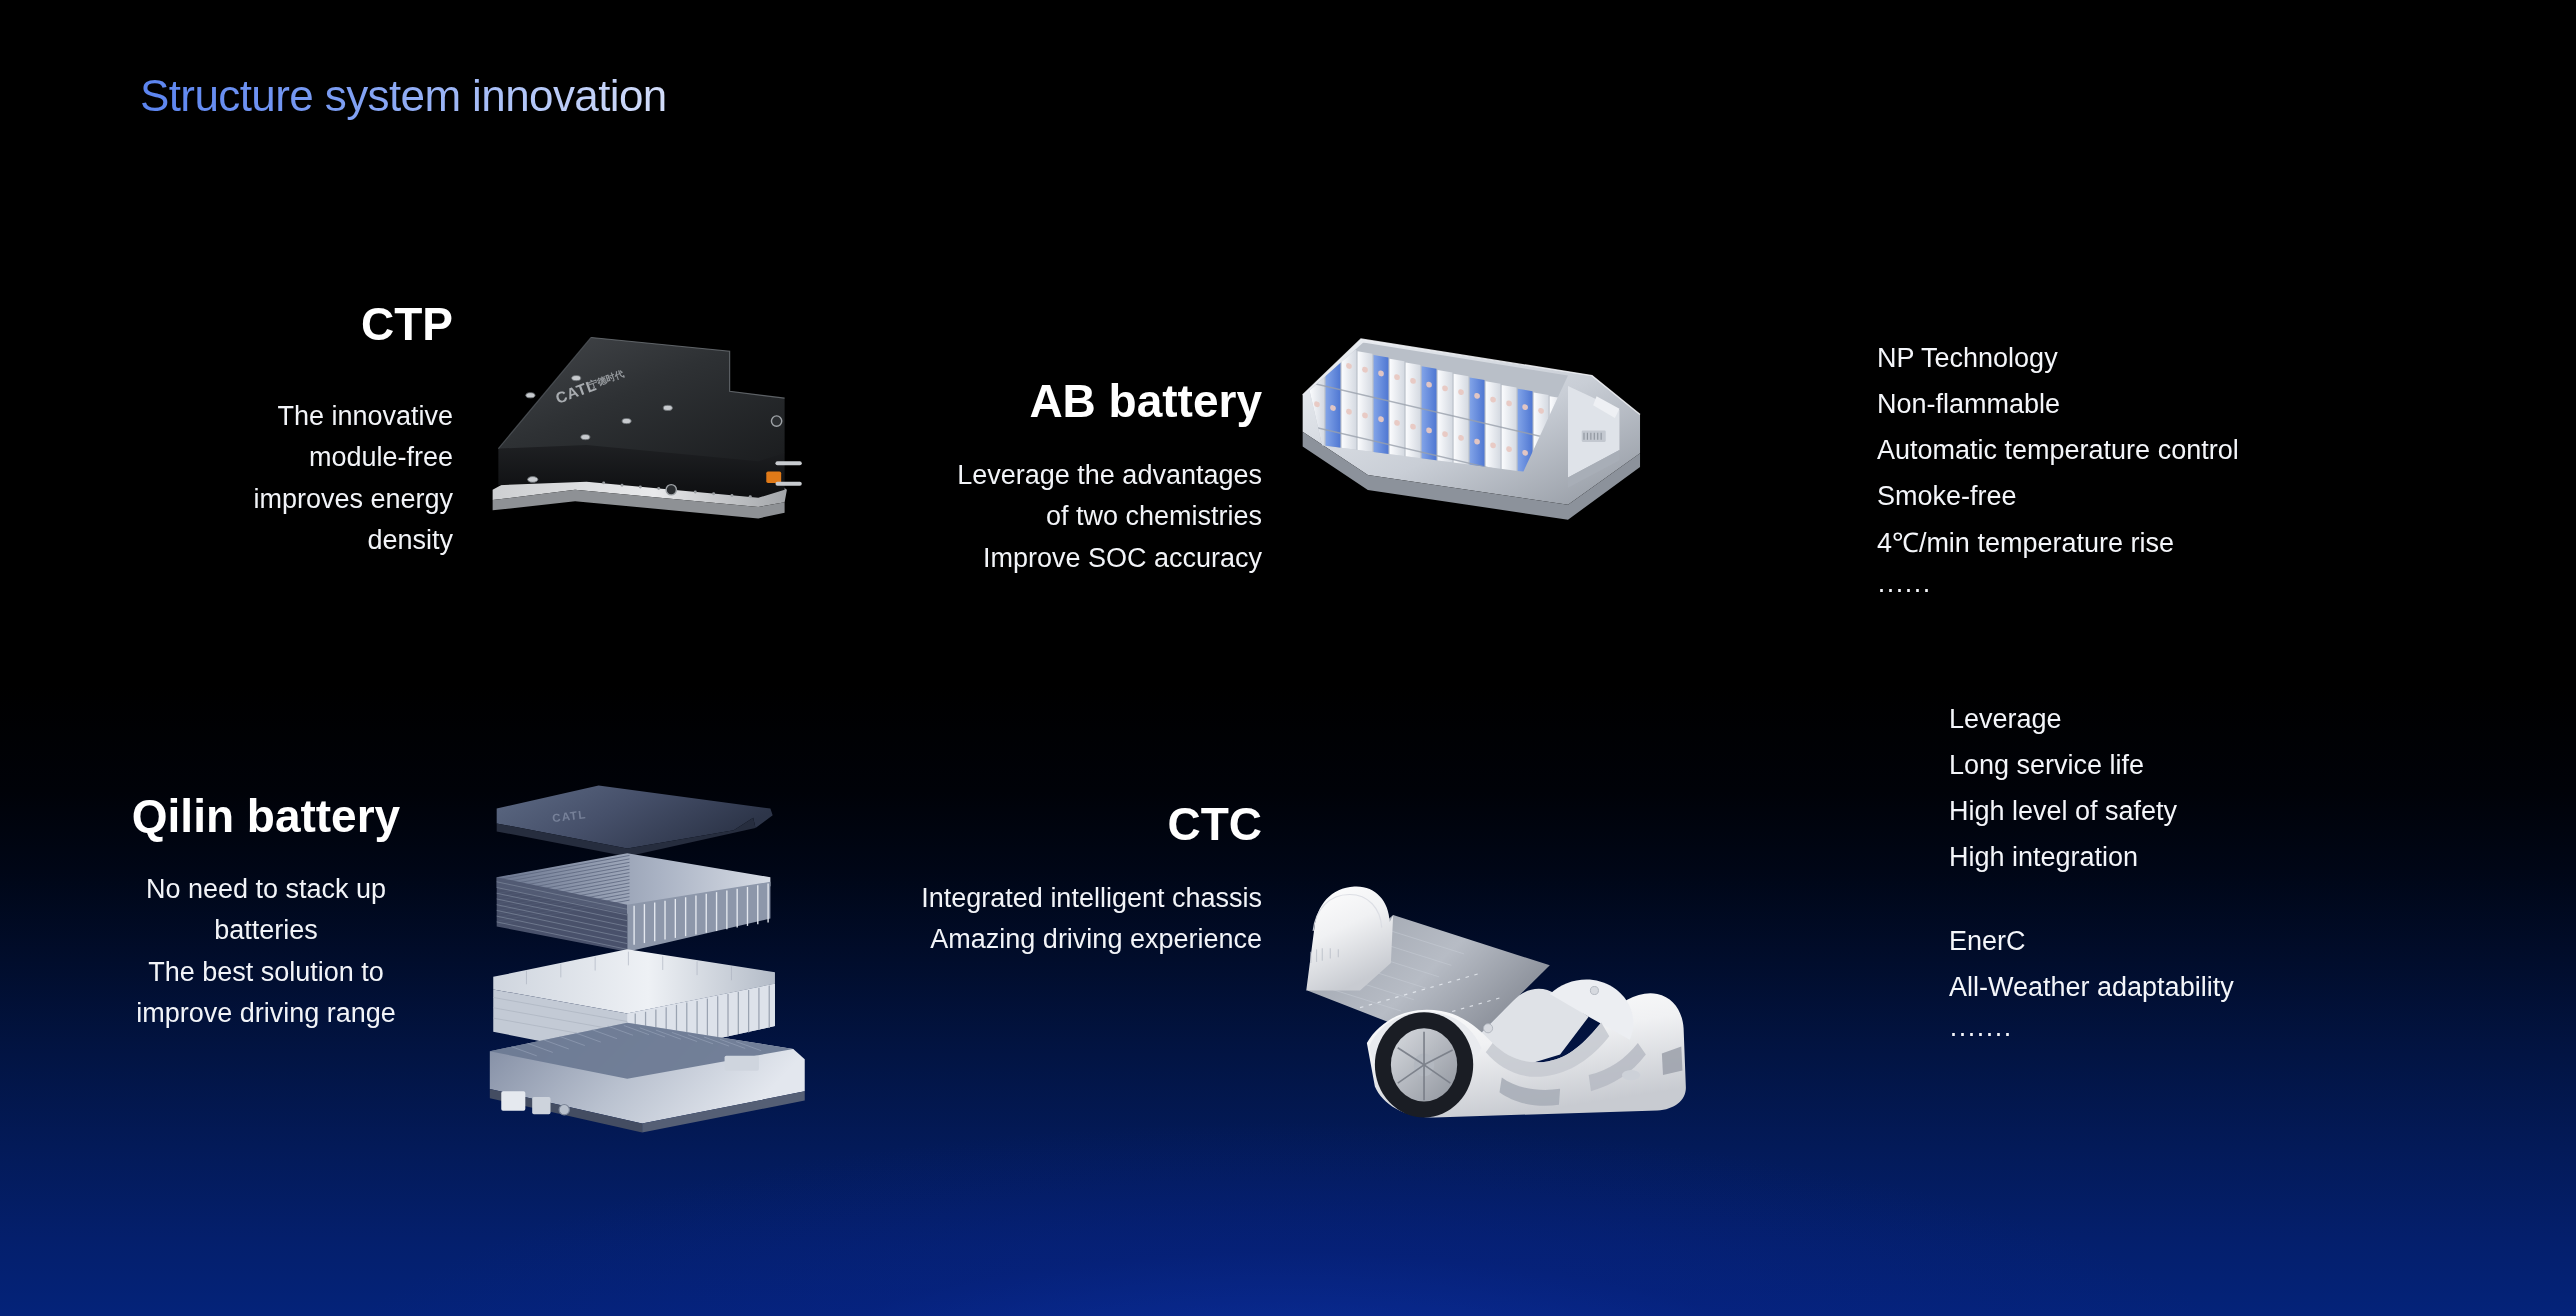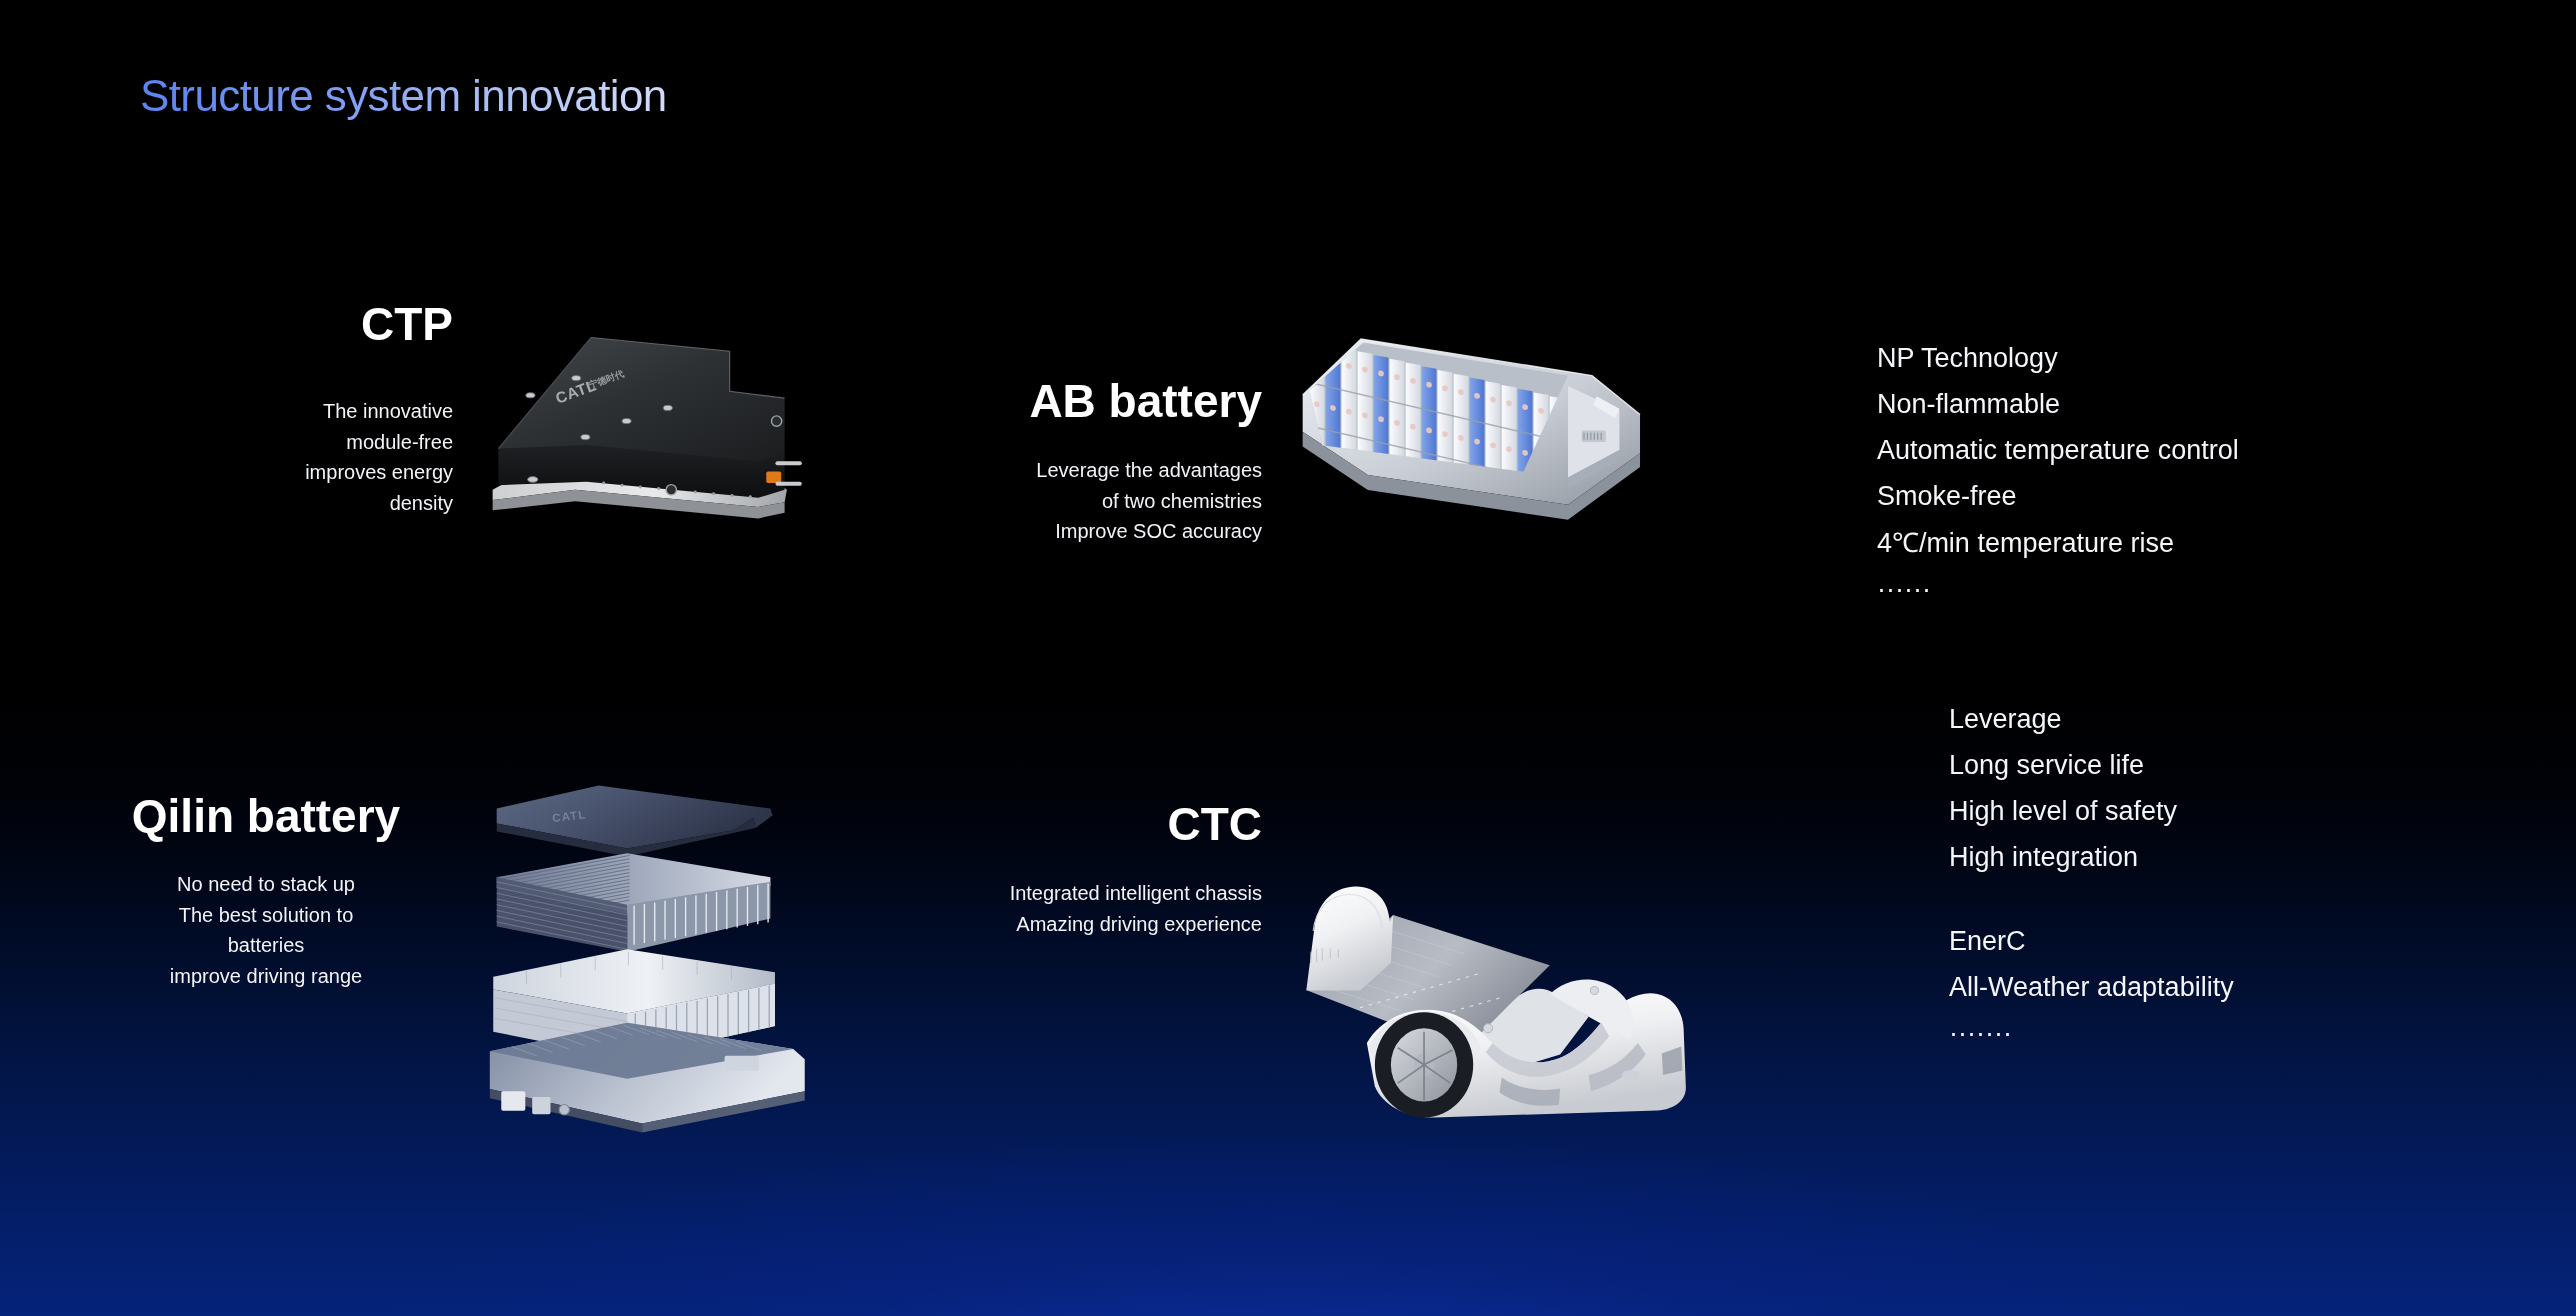--- a/index.html
+++ b/index.html
@@ -69,21 +69,21 @@
   .block { position: absolute; z-index: 6; }
   .block .heading {
     color: #ffffff;
     font-weight: 700;
     font-size: 46px;
     line-height: 1.0;
     white-space: nowrap;
   }
   .block .lines {
     color: #f2f4f8;
-    font-size: 20px;
+    font-size: 27px;
     line-height: 1.53;
     font-weight: 400;
   }
   .block .lines div { white-space: nowrap; }
   .align-right { text-align: right; }
 
   
   #blk-ctp      { left: 69px;  top: 301px;  width: 384px;  }
   #blk-ctp .heading { margin-bottom: 49px; }
 
@@ -332,22 +332,22 @@
       </g>
 
       <path d="M6,126 L108,28 L512,92 L596,160" fill="none" stroke="#f4f6f9" stroke-width="2.5" opacity="0.85"></path>
     </svg>
   </div>
 
   <div class="block align-right" id="blk-qilin">
     <div class="heading">Qilin battery</div>
     <div class="lines">
       <div>No need to stack up</div>
+      <div>batteries</div>
       <div>The best solution to</div>
-      <div>batteries</div>
       <div>improve driving range</div>
     </div>
   </div>
 
   <div class="art" id="art-qilin">
     <svg width="338" height="355" viewBox="0 0 590 620">
       <defs>
         <linearGradient id="qLid" x1="0" y1="0" x2="1" y2="0.4">
           <stop offset="0%" stop-color="#5d6a84"></stop>
           <stop offset="50%" stop-color="#46506a"></stop>

